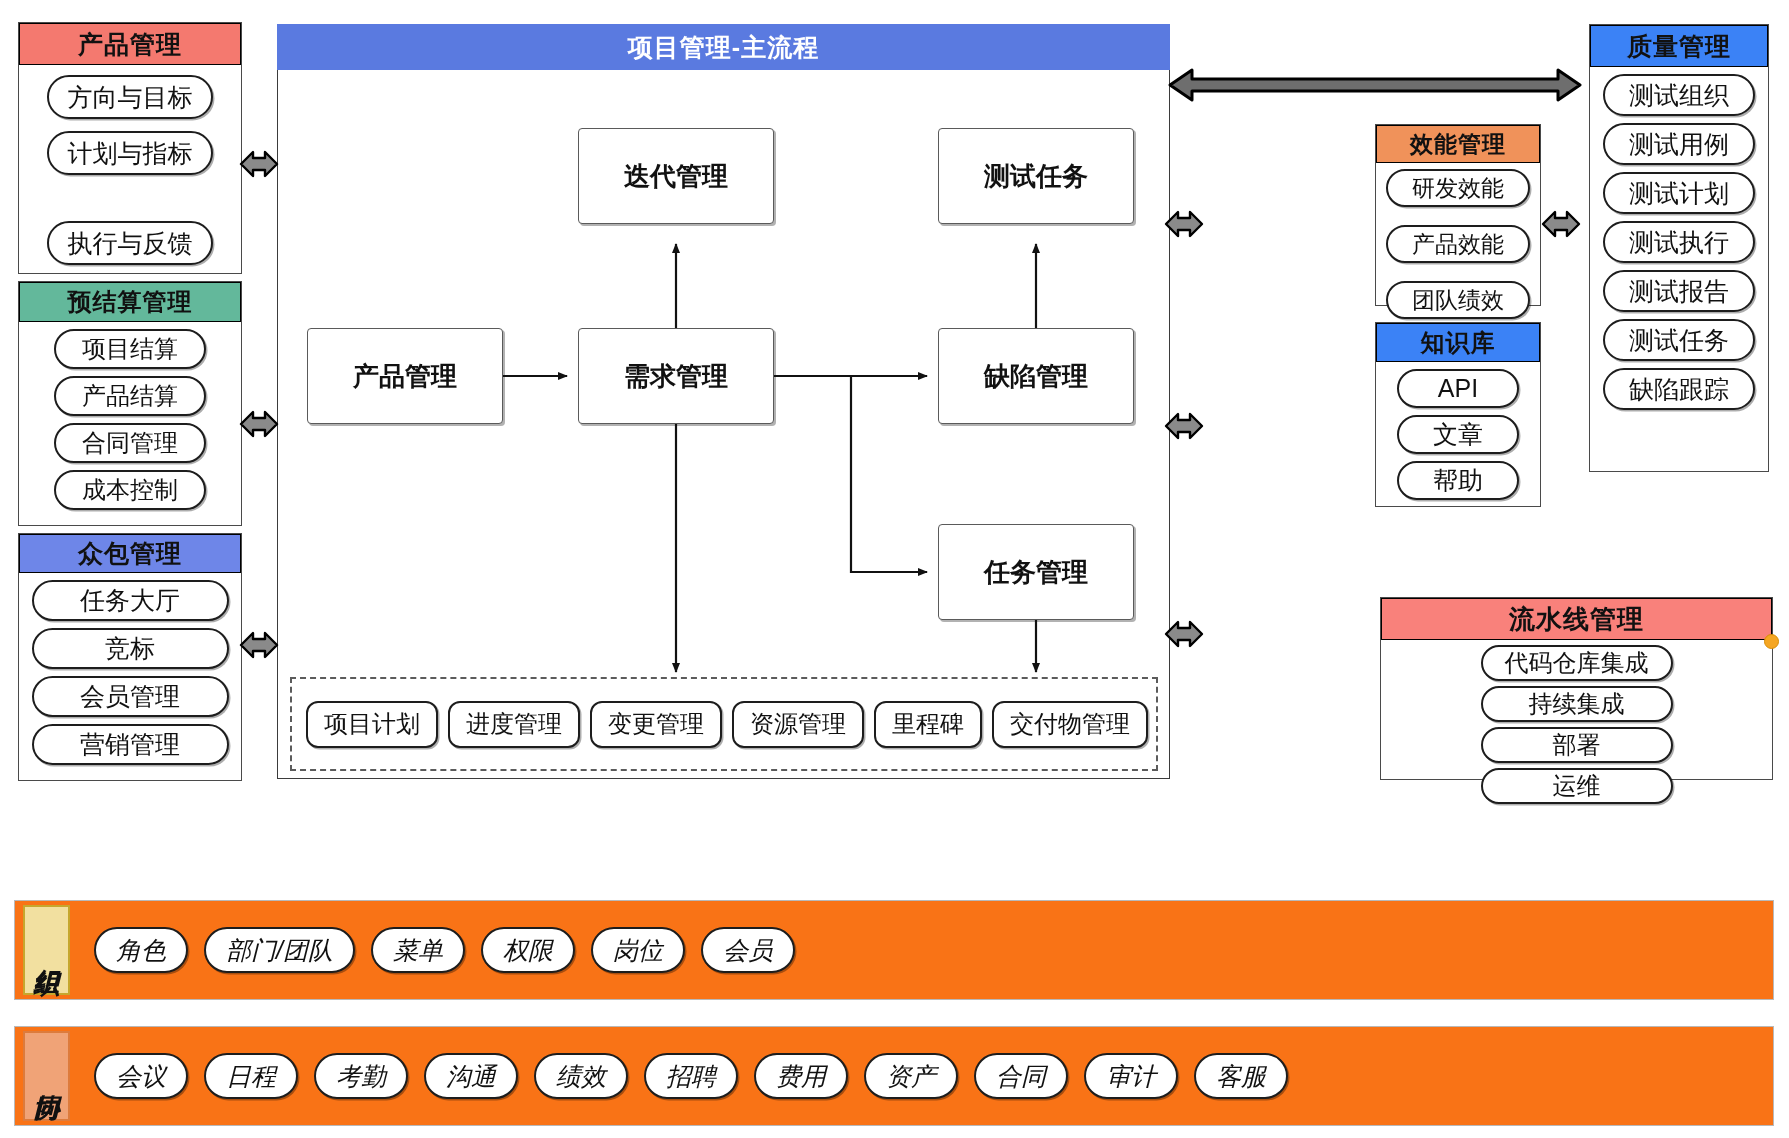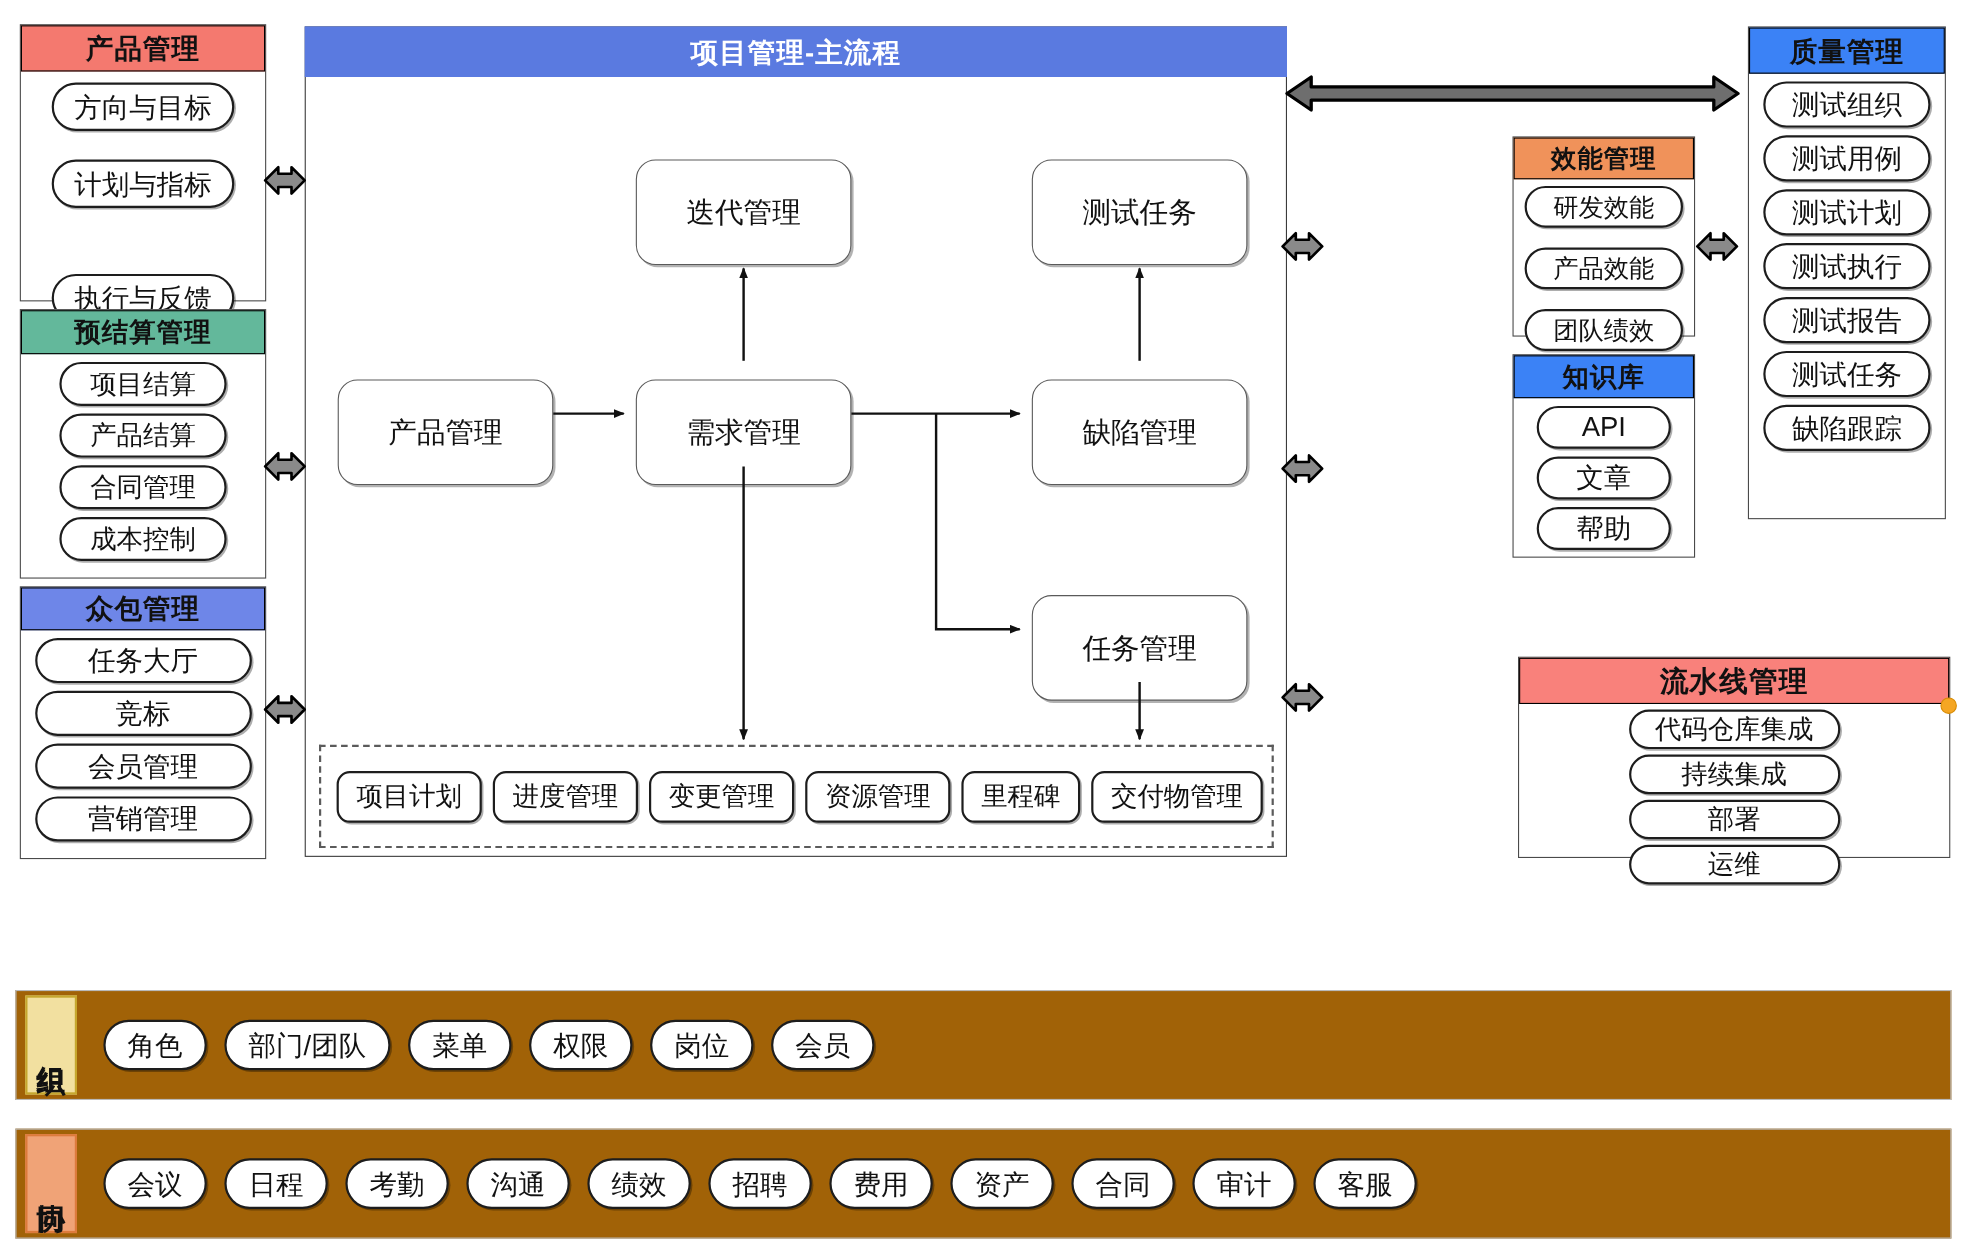--- a/index.html
+++ b/index.html
@@ -55,47 +55,46 @@
   }
   #flow-title{
     position:absolute;left:277px;top:24px;width:893px;height:46px;
     background:#5a7ae0;color:#fff;font-size:25px;font-weight:bold;
     display:flex;align-items:center;justify-content:center;
     box-sizing:border-box;letter-spacing:1px;
   }
   .flowbox{
     position:absolute;
     border:1.6px solid #5a5a5a;
-    border-radius:18px;
+    border-radius:4px;
     background:#fff;
     display:flex;align-items:center;justify-content:center;
-    font-size:26px;font-weight:normal;color:#111;
+    font-size:26px;font-weight:bold;color:#111;
     box-sizing:border-box;
     box-shadow:2px 2px 0 rgba(0,0,0,.30);
-    margin-top:17px;
   }
   .dashzone{
     position:absolute;
     border:2px dashed #5b5b5b;
     background:#fff;
     box-sizing:border-box;
     display:flex;align-items:center;
     gap:10px;padding:0 14px;
   }
   .dashzone .pill{height:47px;font-size:24px;padding:0 16px;border-width:2px;border-radius:12px;}
 
   
   svg.overlay{position:absolute;left:0;top:0;width:1789px;height:1138px;pointer-events:none;}
 
   
   .bottombar{
     position:absolute;
     border:1.6px solid #b9b9b9;
-    background:#a16207;box-sizing:border-box;
-    display:flex;align-items:center;
+    background:#f97316;box-sizing:border-box;
+    display:flex;align-items:center;font-style:italic;
   }
   .bottombar-tab{
     width:47px;align-self:stretch;margin:4px 0 4px 8px;
     border:2px solid #b9972f;
     display:flex;align-items:center;justify-content:center;
     font-size:26px;font-weight:bold;color:#111;
     line-height:1.02;box-sizing:border-box;
   }
   .bottombar-tab span{display:block;writing-mode:vertical-rl;text-orientation:upright;letter-spacing:2px;}
   .bottombar-items{display:flex;align-items:center;gap:16px;padding-left:24px;}
@@ -106,21 +105,21 @@
     background:#f5a623;border:1px solid #d88c05;
   }
 </style>
 </head>
 <body>
 
 <div class="canvas">
 
   <div class="group" style="left:18px;top:22px;width:224px;height:252px;">
     <div class="group-head" style="height:42px;font-size:25px;background:#f4796f;">产品管理</div>
-    <div class="group-body" style="padding-top:10px;gap:26px;">
+    <div class="group-body" style="padding-top:10px;gap:12px;">
       <div class="pill" style="width:166px;height:44px;font-size:25px;">方向与目标</div>
       <div class="pill" style="width:166px;height:44px;font-size:25px;">计划与指标</div>
       <div class="pill" style="width:166px;height:44px;font-size:25px;margin-top:34px;">执行与反馈</div>
     </div>
   </div>
 
   <div class="group" style="left:18px;top:533px;width:224px;height:248px;">
     <div class="group-head" style="height:39px;font-size:25px;background:#6e86e8;">众包管理</div>
     <div class="group-body" style="padding-top:7px;gap:7px;">
       <div class="pill" style="width:197px;height:41px;font-size:25px;">任务大厅</div>

